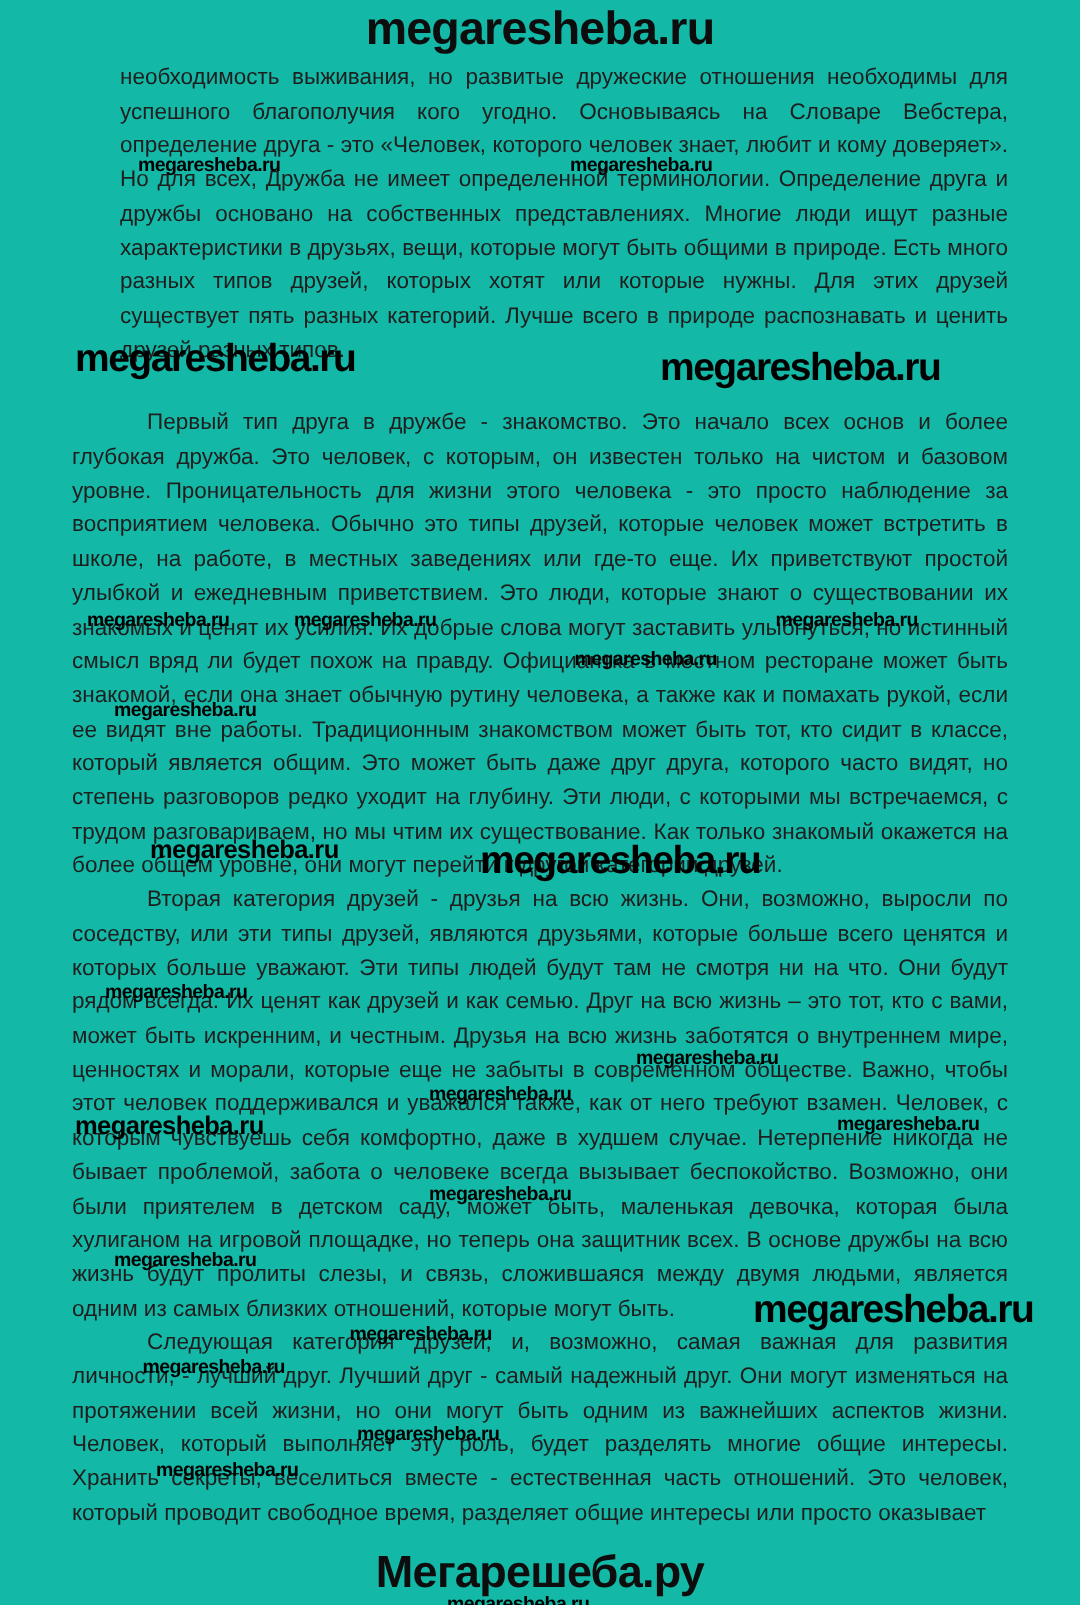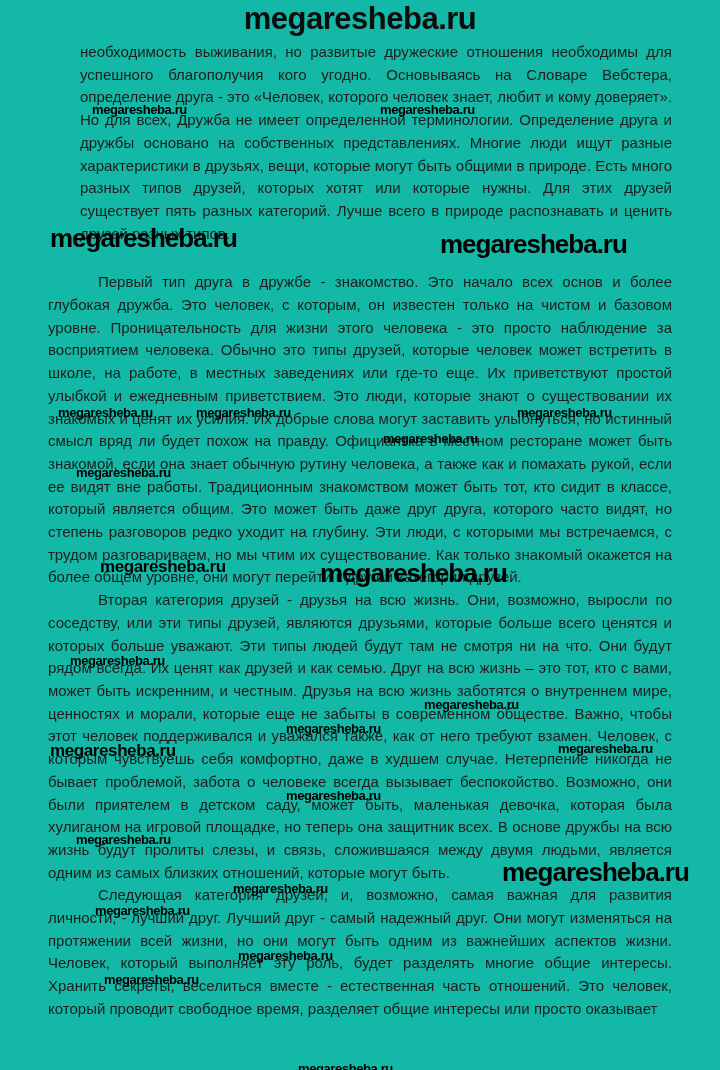--- a/index.html
+++ b/index.html
@@ -106,14 +106,15 @@
       <span class="wm wm-sm" style="left: 286px; top: 789px;">megaresheba.ru</span>
       <span class="wm wm-sm" style="left: 76px; top: 833px;">megaresheba.ru</span>
       <span class="wm wm-lg" style="left: 502px; top: 859px;">megaresheba.ru</span>
       <span class="wm wm-sm" style="left: 233px; top: 882px;">megaresheba.ru</span>
       <span class="wm wm-sm" style="left: 95px; top: 904px;">megaresheba.ru</span>
       <span class="wm wm-sm" style="left: 238px; top: 949px;">megaresheba.ru</span>
       <span class="wm wm-sm" style="left: 104px; top: 973px;">megaresheba.ru</span>
       <span class="wm wm-sm" style="left: 298px; top: 1062px;">megaresheba.ru</span>
     </div>
 
+  <div class="site-footer">Мегарешеба.ру</div>
 
 </div>
 
 </body></html>

